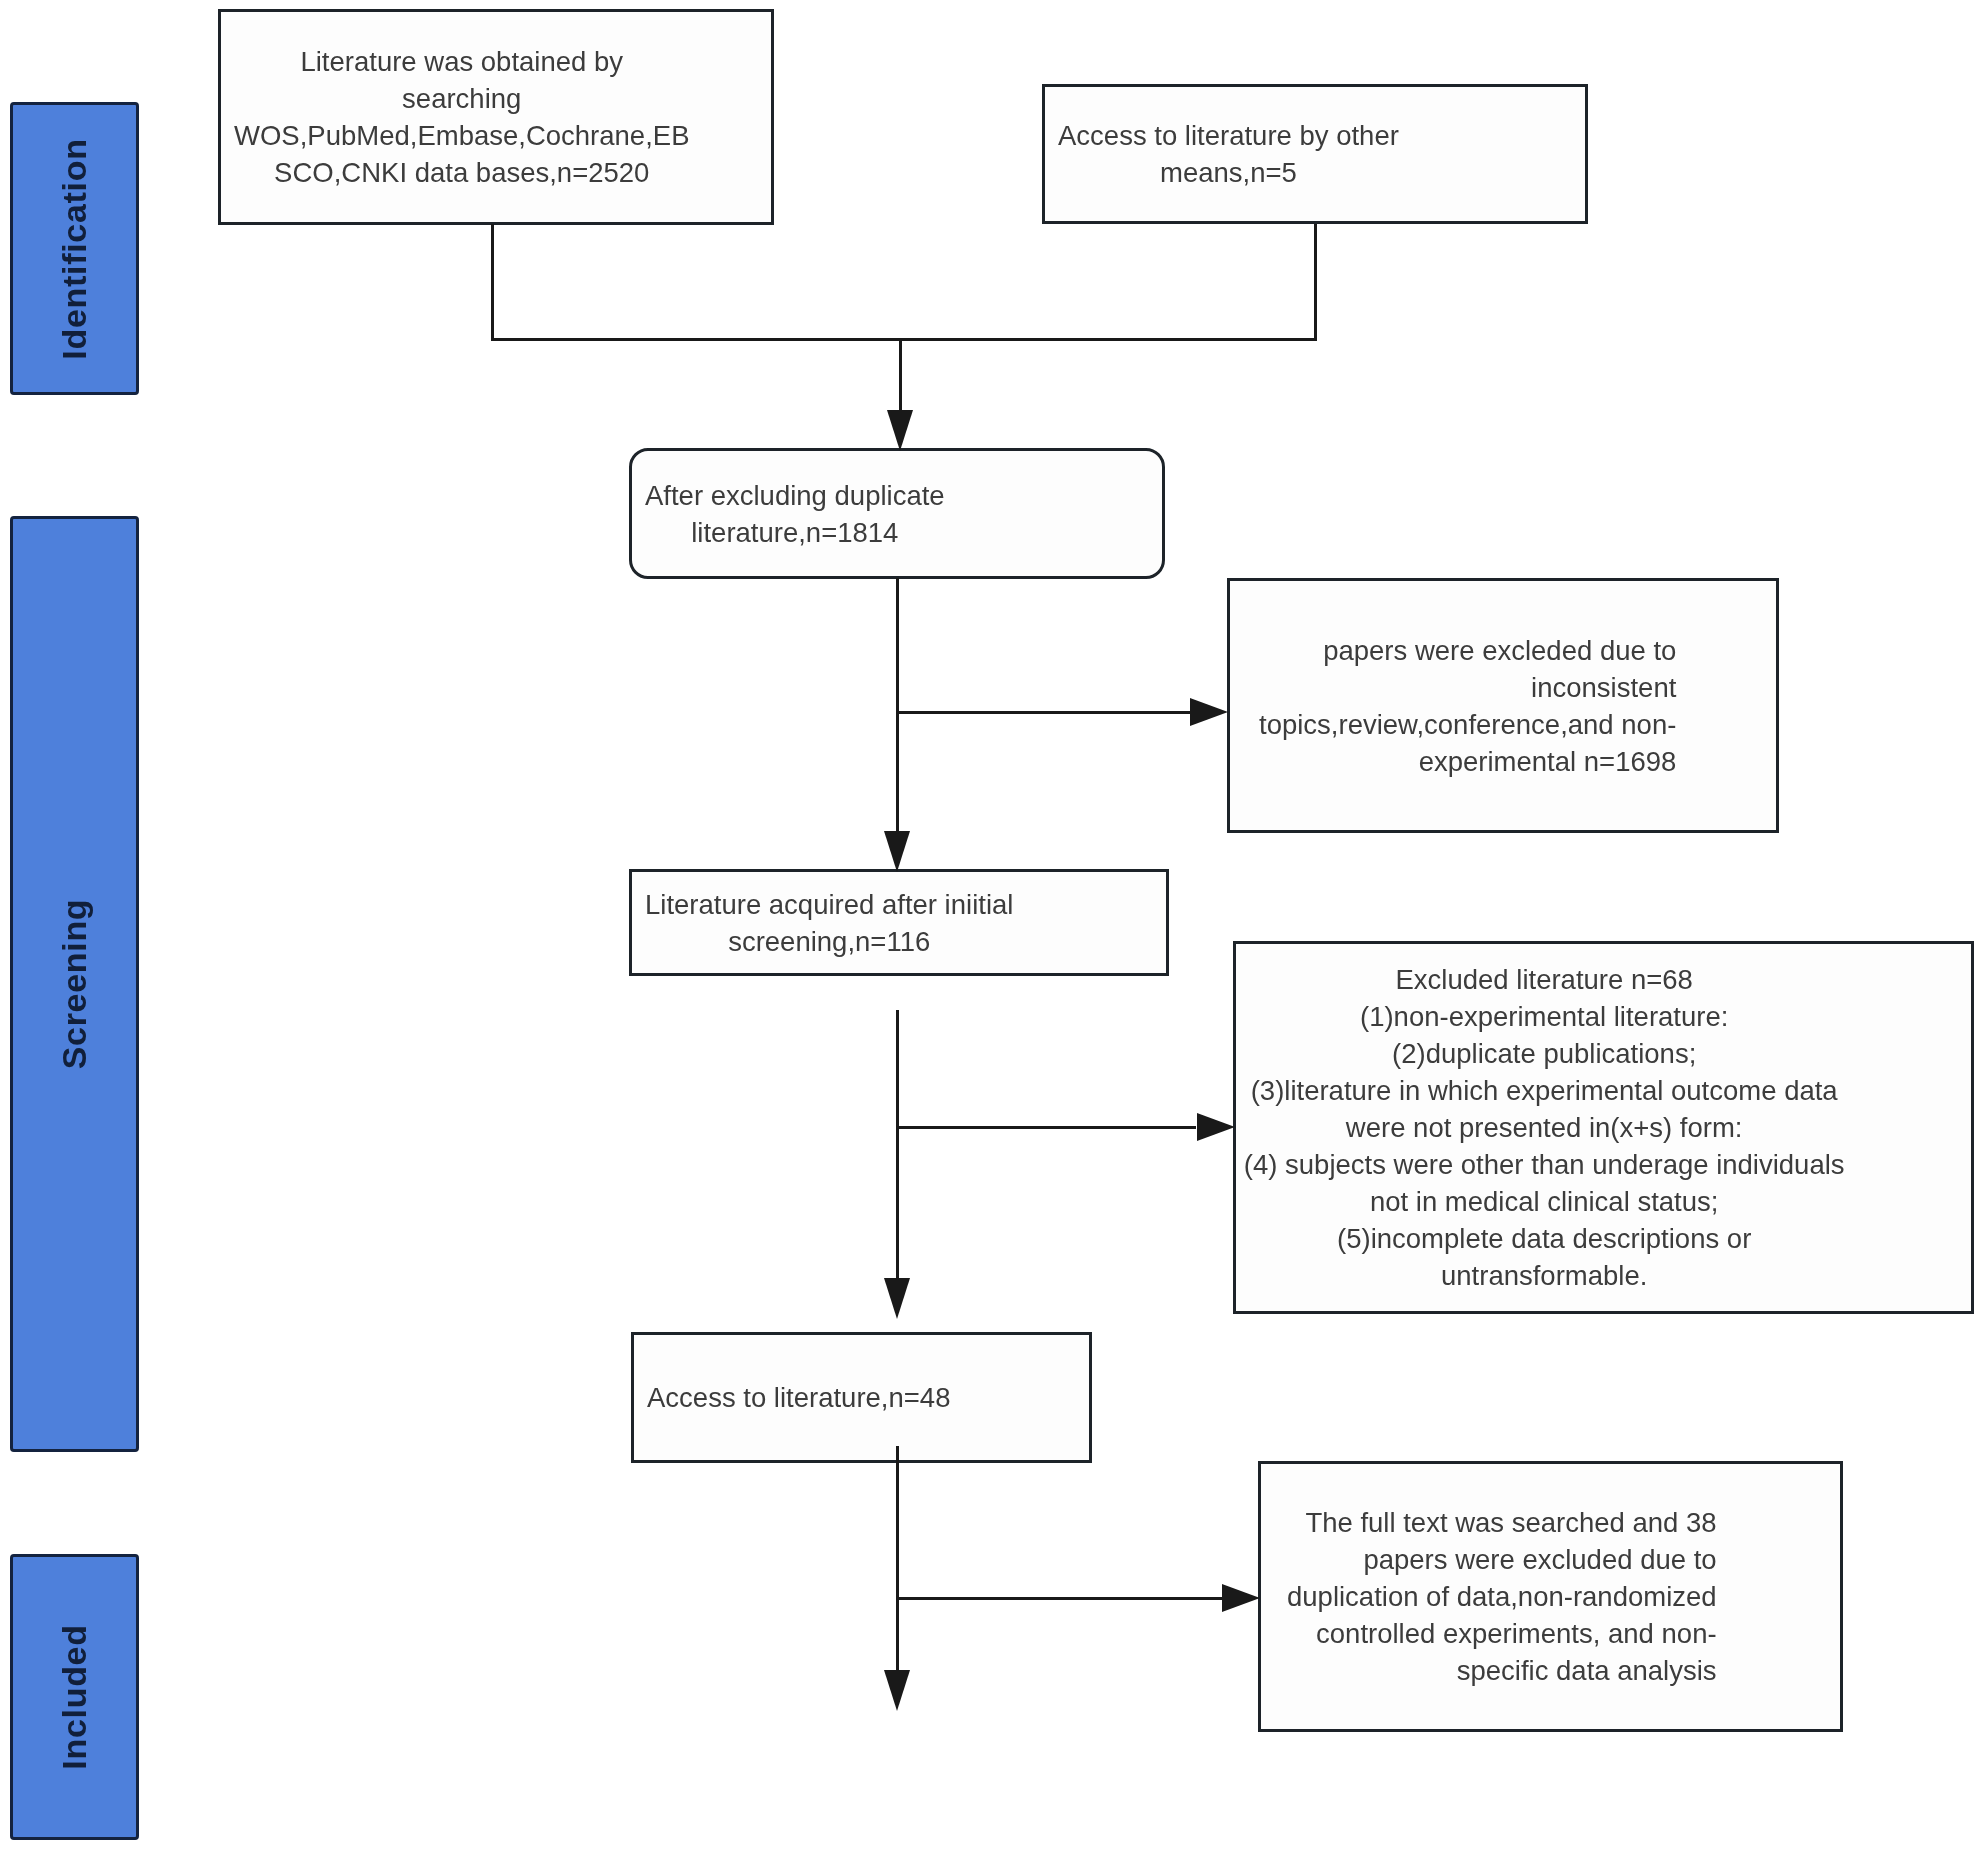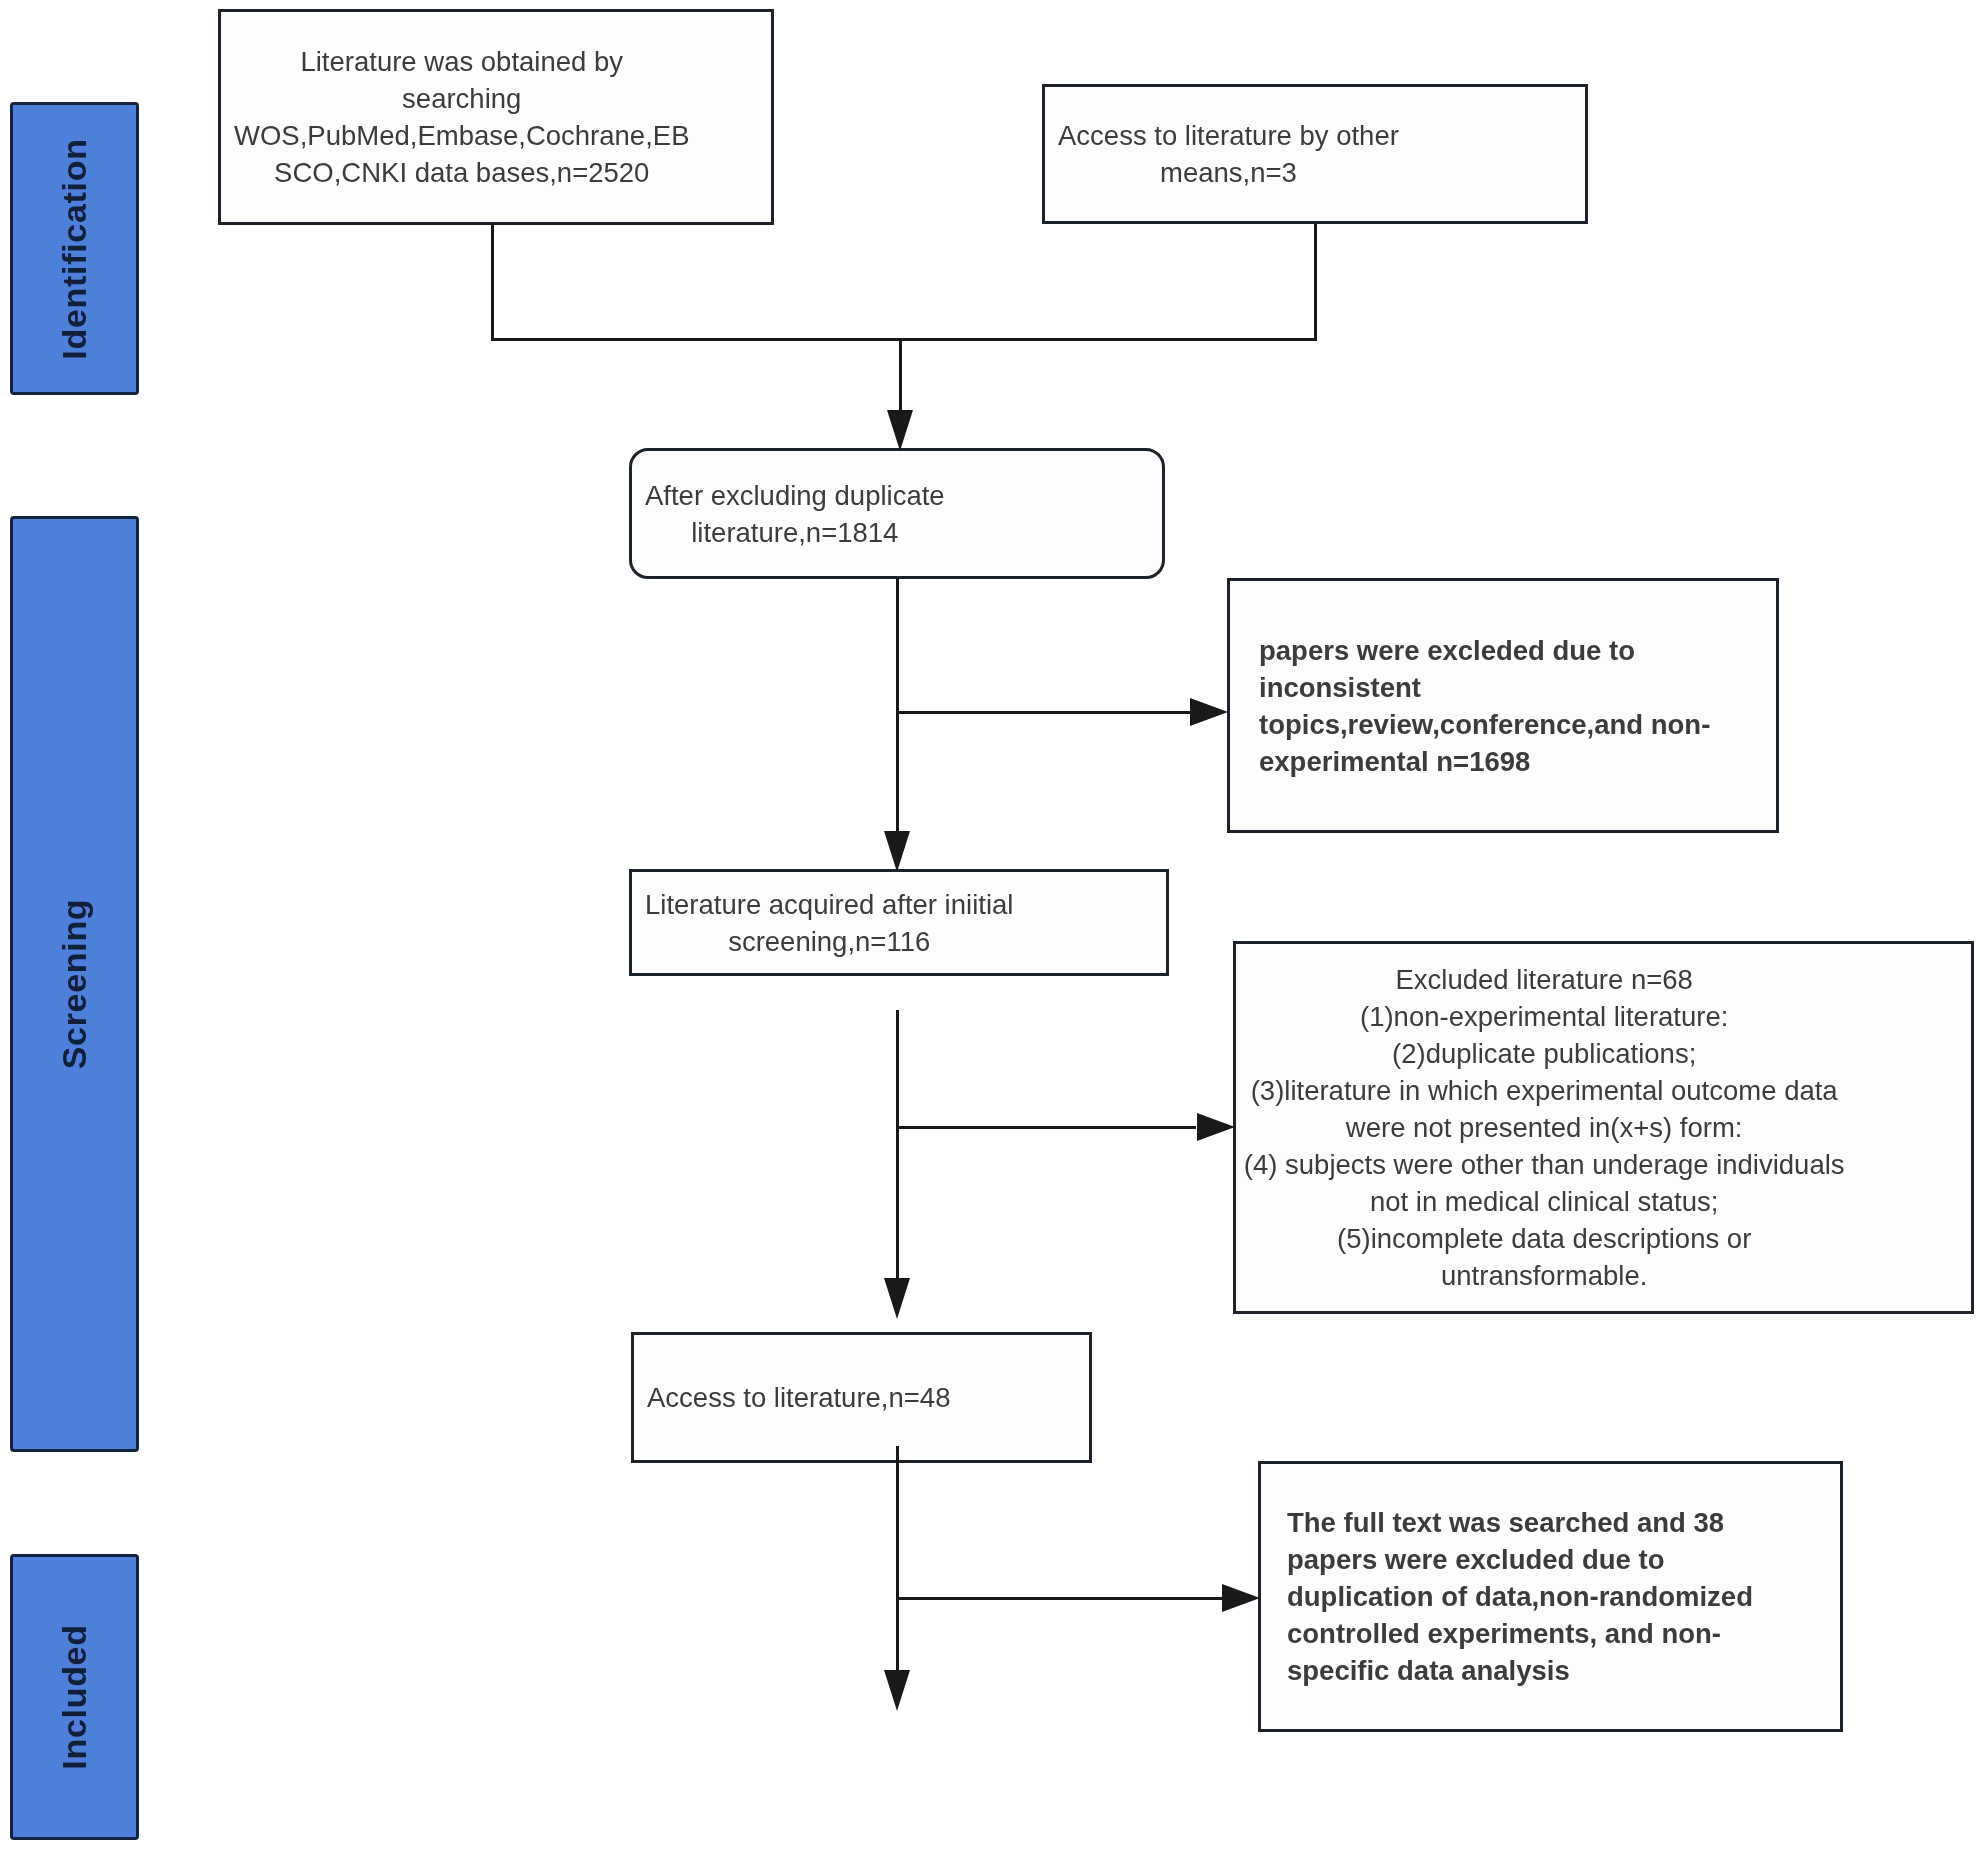--- a/index.html
+++ b/index.html
@@ -44,21 +44,21 @@
     display: flex;
     align-items: center;
     justify-content: flex-start;
     color: #3c3c3c;
     font-size: 27.5px;
     line-height: 37px;
     text-align: center;
     white-space: pre-line;
     padding: 6.5px 13px;
   }
-  .flow-box.align-left { text-align: left; justify-content: flex-start; font-weight: bold; }
+  .flow-box.align-left { text-align: right; justify-content: flex-start; }
 
   #box-a { left: 218px;  top: 8.5px;   width: 556px;  height: 216px; }
   #box-b { left: 1042px; top: 84px;  width: 546px;  height: 140px; }
   #box-c { left: 629px;  top: 448px;  width: 536px;  height: 131px; border-radius: 19px; }
   #box-d { left: 1227px; top: 578px;  width: 552px;  height: 255px; padding: 13px 29px; }
   #box-e { left: 629px;  top: 869px; width: 540px;  height: 107px; }
   #box-f { left: 1233px; top: 941px; width: 741px; height: 373px; padding: 6.5px 7.8px; }
   #box-g { left: 631px;  top: 1316px; width: 461px;  height: 131px; margin-top: 16px; }
   #box-h { left: 1258px; top: 1461px; width: 585px;  height: 271px; padding: 13px 26px; }
   #box-i { left: 631px;  top: 1709px; width: 536px;  height: 124px; }
@@ -113,21 +113,21 @@
   </div>
 
   <div class="flow-box" id="box-a">
     <span>Literature was obtained by
 searching
 WOS,PubMed,Embase,Cochrane,EB
 SCO,CNKI data bases,n=2520</span>
   </div>
   <div class="flow-box" id="box-b">
     <span>Access to literature by other
-means,n=3</span>
+means,n=5</span>
   </div>
   <div class="flow-box" id="box-c">
     <span>After excluding duplicate
 literature,n=1814</span>
   </div>
   <div class="flow-box align-left" id="box-d">
     <span>papers were excleded due to
 inconsistent
 topics,review,conference,and non-
 experimental n=1698</span>

